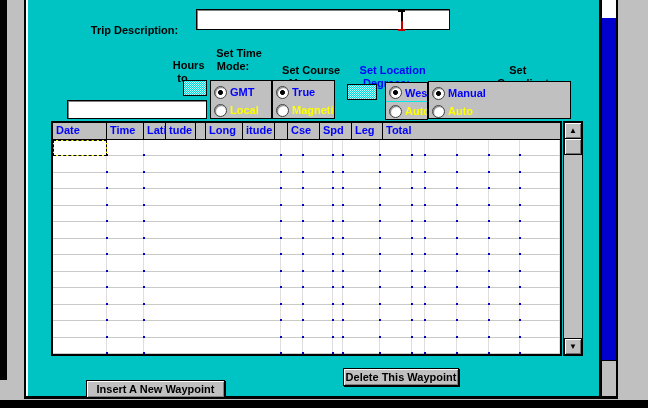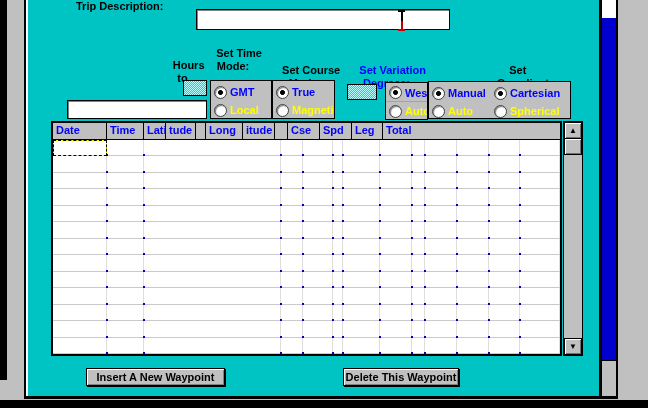--- a/index.html
+++ b/index.html
@@ -66,37 +66,37 @@
   <div class="abs" style="left:26px;top:0;width:2px;height:396px;background:#FFF"></div>
   <div class="abs teal" style="left:28px;top:0;width:571px;height:396px"></div>
   <div class="abs black" style="left:599px;top:0;width:3px;height:399px"></div>
   <div class="abs" style="left:602px;top:0;width:14px;height:18px;background:#FFF"></div>
   <div class="abs" style="left:602px;top:18px;width:14px;height:342px;background:#0000CE"></div>
   <div class="abs black" style="left:602px;top:360px;width:14px;height:1px"></div>
   <div class="abs black" style="left:616px;top:0;width:2px;height:399px"></div>
   <div class="abs black" style="left:24px;top:396px;width:594px;height:3px"></div>
   <div class="abs black" style="left:0;top:400px;width:648px;height:8px"></div>
 
-  <div class="lbl" style="left:76px;top:0;width:117px;text-align:left">Trip Description:</div>
+  <div class="lbl" style="left:76px;top:24px;width:117px;text-align:center">Trip Description:</div>
   <input class="field" style="left: 196px; top: 9px; width: 254px; height: 21px;" value="">
   <div id="ibeam">
     <div class="ser-t"></div>
       <div class="stem-t"></div>
       <div class="stem-b"></div>
       <div class="ser-b"></div>
   </div>
 
   <div class="lbl" style="left:159px;top:46px;width:47px">
     <span>Hours</span><br><span>to</span></div>
   <div class="lbl" style="left:196px;top:34px;width:74px">
     <span>Set Time</span><br><span>Mode:</span></div>
   <div class="lbl" style="left:266px;top:51px;width:78px">
     <span>Set Course</span><br><span>Mode:</span></div>
   <div class="lbl blue-lbl" style="left:344px;top:51px;width:85px">
-    <span>Set Variation</span><br><span>Degrees:</span></div>
+    <span>Set Location</span><br><span>Degrees:</span></div>
   <div class="lbl" style="left:497px;top:51px;width:80px;text-align:left">
     <span>Set</span><br><span>Coordinates:</span></div>
 
   <div class="cyanbox" style="left:183px;top:80px;width:24px;height:16px"></div>
   <div class="cyanbox" style="left:347px;top:84px;width:30px;height:16px"></div>
   <input class="field" style="left: 67px; top: 100px; width: 140px; height: 19px;" value="">
 
   <div class="panel" style="left:210px;top:80px;width:62px;height:39px">
     <div class="opt" style="left:0;top:2px;width:100%">
       <span class="radio on"></span>
@@ -131,28 +131,20 @@
   </div>
 
   <div class="panel" style="left:428px;top:81px;width:143px;height:38px">
     <div class="opt" style="left:0;top:20px;width:62px">
       <span class="radio"></span>
       <span class="olabel unsel">Auto</span>
       </div>
     <div class="opt" style="left:0;top:2px;width:62px">
       <span class="radio on"></span>
       <span class="olabel sel">Manual</span>
-      </div>
-    <div class="opt" style="left:62px;top:2px;width:80px">
-      <span class="radio on"></span>
-      <span class="olabel sel">Cartesian</span>
-      </div>
-    <div class="opt" style="left:62px;top:20px;width:80px">
-      <span class="radio"></span>
-      <span class="olabel unsel">Spherical</span>
       </div>
   </div>
 
   <div id="wtable">
     <div id="thead">
         <div class="hcell" style="width: 54px;">Date</div>
         <div class="hcell" style="width: 37px;">Time</div>
         <div class="hcell" style="width: 22px;">Lati</div>
         <div class="hcell" style="width: 30px;">tude</div>
         <div class="hcell" style="width: 10px;"></div>
@@ -522,16 +514,16 @@
         </div>
       </div>
   </div>
 
   <div id="vscroll">
     <div class="sbtn" style="top:0"><span>▲</span></div>
     <div class="sbtn" style="top:16px"></div>
     <div class="sbtn" style="top:216px"><span>▼</span></div>
   </div>
 
-  <button class="btn" style="left:86px;top:368px;width:139px">Insert A New Waypoint</button>
+  <button class="btn" style="left:86px;top:380px;width:139px">Insert A New Waypoint</button>
   <button class="btn" style="left:343px;top:368px;width:116px">Delete This Waypoint</button>
 
 </div>
 
 </body></html>

